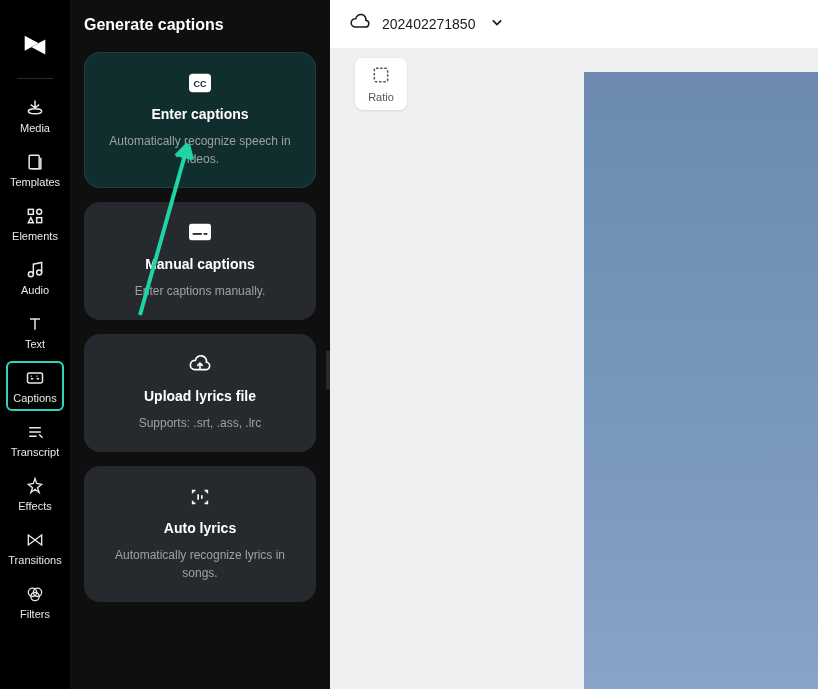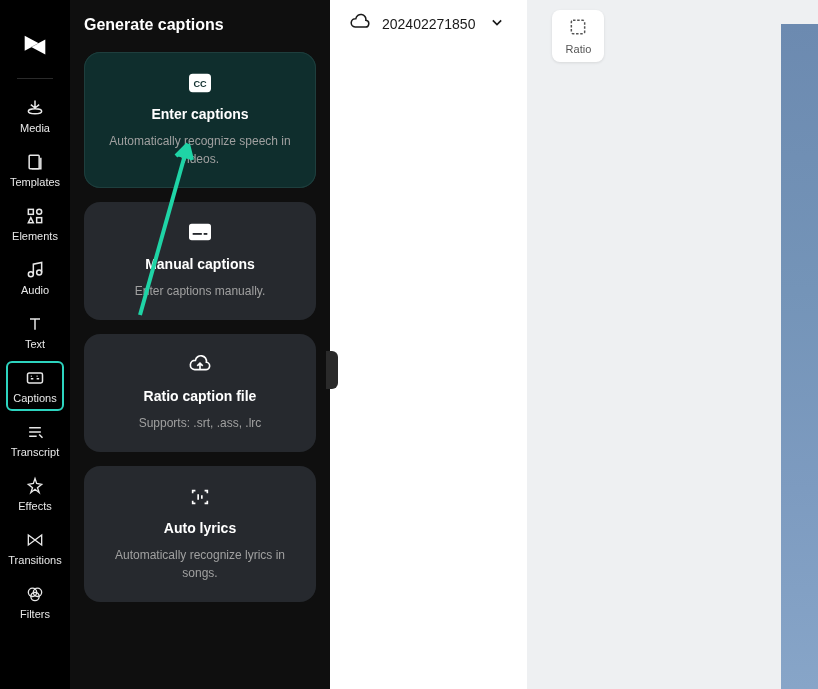--- a/index.html
+++ b/index.html
@@ -91,21 +91,21 @@
     }
     .card-desc {
       font-size: 12px;
       color: #a0a0a0;
       line-height: 1.5;
     }
     .main {
       flex: 1;
       background: #fff;
       display: flex;
-      flex-direction: row;
+      flex-direction: column;
     }
     .topbar {
       height: 48px;
       background: #fff;
       display: flex;
       align-items: center;
       padding: 0 20px;
       gap: 12px;
       color: #1a1a1a;
     }
@@ -277,21 +277,21 @@
     <div class="card-desc">Enter captions manually.</div>
   </div>
 
   <div class="card">
     <div class="card-icon">
       <svg viewBox="0 0 24 24" fill="none" stroke="#fff" stroke-width="1.8">
           <path d="M6 17 A5 5 0 0 1 7 7 A6 6 0 0 1 19 9 A4 4 0 0 1 18 17 L6 17"></path>
           <path d="M12 10 L12 17 M9 13 L12 10 L15 13"></path>
         </svg>
     </div>
-    <div class="card-title">Ratio caption file</div>
+    <div class="card-title">Upload lyrics file</div>
     <div class="card-desc">Supports: .srt, .ass, .lrc</div>
   </div>
 
   <div class="card">
     <div class="card-icon">
       <svg viewBox="0 0 24 24" fill="none" stroke="#fff" stroke-width="1.8">
           <path d="M4 8 L4 5 L7 5 M17 5 L20 5 L20 8 M20 16 L20 19 L17 19 M7 19 L4 19 L4 16"></path>
           <path d="M10 9 L10 15 M14 10 L14 14"></path>
         </svg>
     </div>

